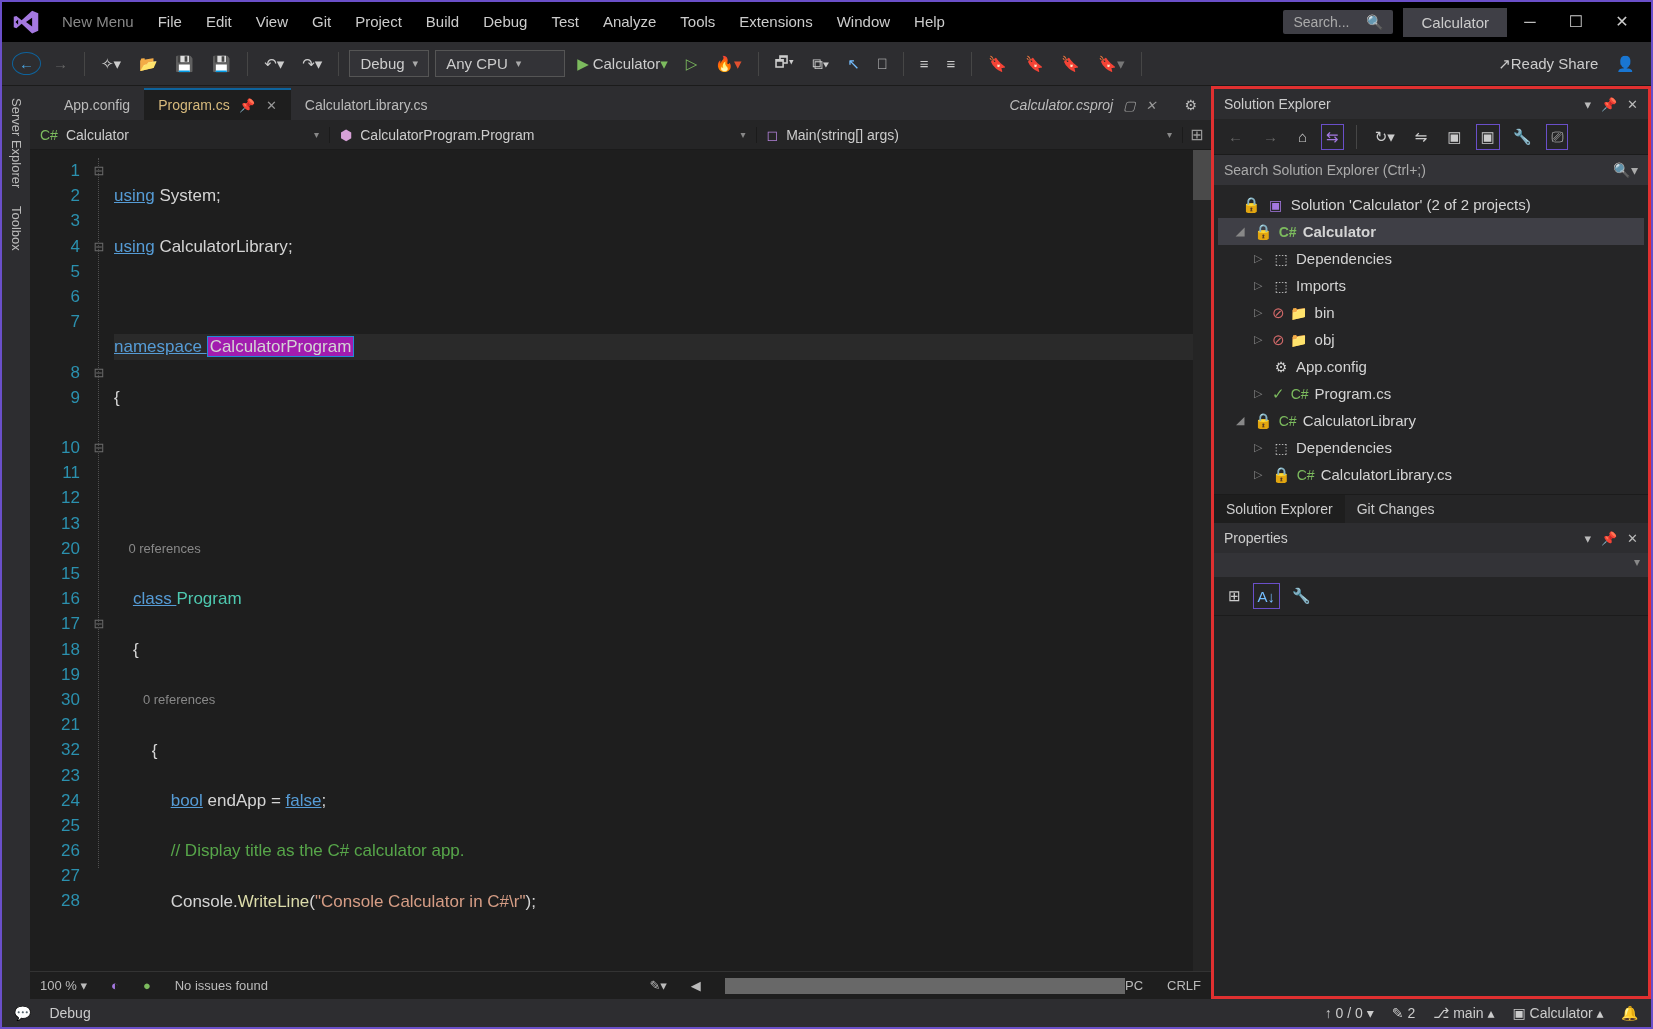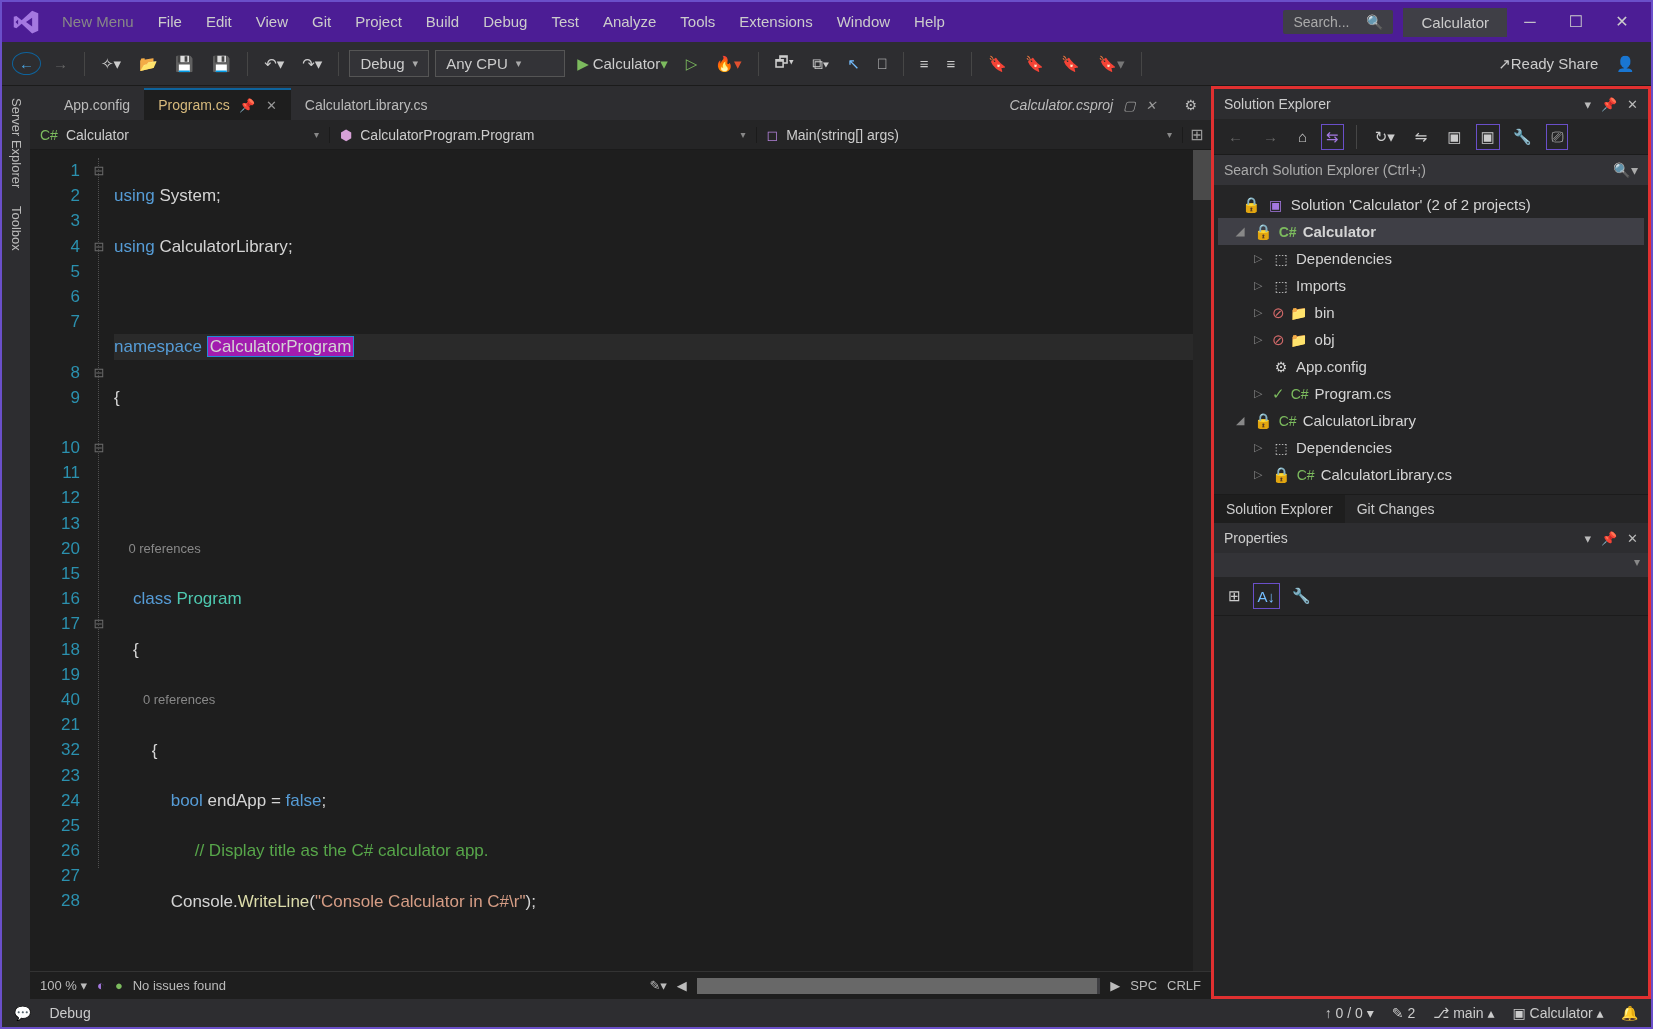--- a/index.html
+++ b/index.html
@@ -1,17 +1,17 @@
 <!DOCTYPE html>
 <html><head>
 <meta charset="utf-8">
 <style>
 * { margin:0; padding:0; box-sizing:border-box; font-family:"Segoe UI",Arial,sans-serif; }
 body { background:#1e1e1e; color:#ccc; width:1653px; height:1029px; border:2px solid #6a4fc9; overflow:hidden; position:relative; }
-.titlebar { height:40px; background:#4c1d95; display:flex; align-items:center; padding:12px 6px; }
+.titlebar { height:40px; background:#000000; display:flex; align-items:center; padding:12px 6px; }
 .vs-logo { width:28px; height:28px; margin:0 10px 0 4px; }
 .menu-item { padding:0 12px; color:#ccc; font-size:15px; line-height:40px; cursor:pointer; }
 .menu-item.dim { color:#888; }
 .title-spacer { flex:1; }
 .searchbox { background:#3f3f46; padding:4px 10px; display:flex; align-items:center; width:110px; color:#aaa; font-size:14px; border-radius:2px; }
 .app-name { background:#3f3f46; padding:6px 18px; margin-left:10px; font-size:15px; }
 .win-btn { width:46px; text-align:center; font-size:16px; color:#ccc; cursor:pointer; line-height:40px; }
 .toolbar { height:44px; background:#2d2d30; display:flex; align-items:center; padding:0 10px; gap:6px; border-bottom:1px solid #1b1b1b; }
 .tb-btn { padding:4px 6px; color:#ccc; cursor:pointer; font-size:15px; display:flex; align-items:center; }
 .tb-sep { width:1px; height:24px; background:#464646; margin:0 4px; }
@@ -32,31 +32,31 @@
 .nav-seg { flex:1; padding:0 10px; display:flex; align-items:center; gap:8px; color:#ccc; font-size:14px; border-right:1px solid #1b1b1b; }
 .nav-seg::after { content:"▾"; color:#888; font-size:10px; margin-left:auto; }
 .code-area { flex:1; display:flex; font-family:Consolas,monospace; font-size:17px; line-height:25.2px; overflow:hidden; position:relative; }
 .gutter { width:60px; text-align:right; color:#2b91af; padding:8px 10px 0 0; background:#1e1e1e; user-select:none; }
 .gutter div { height:25.2px; }
 .fold-col { width:18px; padding-top:8px; color:#6b6b6b; position:relative; }
 .fold-col .fold { height:25.2px; font-size:13px; text-align:center; cursor:pointer; }
 .fold-line { position:absolute; left:8px; top:8px; width:0; border-left:1px dotted #505050; height:710px; }
 .code { padding:8px 0 0 6px; white-space:pre; color:#d4d4d4; flex:1; position:relative; }
 .code .ln { height:25.2px; }
-.kw { color:#569cd6; }
+.kw { color:#569cd6;text-decoration:underline; }
 .type { color:#4ec9b0; }
 .str { color:#d69d85; }
-.cm { color:#57a64a;margin-left:24px; }
+.cm { color:#57a64a; }
 .mth { color:#dcdcaa; }
 .codelens { color:#888; font-size:13px; height:25.2px; padding-left:0; }
 .hl-ns { background:#a21caf; border:1px solid #2089d8; padding:0 2px; }
 .cur-line { background:#2a2a2a; }
 .scroll-mini { position:absolute; right:0; top:0; bottom:0; width:18px; background:#252525; }
 .scroll-thumb { position:absolute; right:0; top:0; width:18px; height:50px; background:#4a4a4a; }
-.ed-status { height:28px; background:#1e1e1e; border-top:1px solid #333; display:flex; align-items:center; padding:0 10px; font-size:13px; color:#bbb; gap:10px; }
+.ed-status { height:28px; background:#1e1e1e; border-top:1px solid #333; display:flex; align-items:center; padding:0 10px; font-size:13px; color:#bbb; gap:24px; }
 .ed-status .spacer { flex:1; }
 .hscroll { flex:1; height:16px; background:#3e3e42; position:relative; }
 .hscroll .th { position:absolute; left:0; width:400px; height:100%; background:#686868; }
 .right-col { width:440px; background:#252526; border:3px solid #e03030; display:flex; flex-direction:column; }
 .panel-hdr { height:30px; display:flex; align-items:center; padding:0 10px; color:#ccc; font-size:14px; background:#2d2d30; }
 .panel-hdr .sp { flex:1; }
 .panel-hdr .ic { margin-left:10px; color:#bbb; cursor:pointer; font-size:13px; }
 .panel-tb { height:36px; background:#252526; display:flex; align-items:center; padding:0 8px; gap:8px; border-bottom:1px solid #1b1b1b; }
 .panel-search { height:30px; background:#333337; display:flex; align-items:center; padding:0 10px; color:#aaa; font-size:14px; }
 .tree { padding:6px 4px; font-size:15px; color:#d4d4d4; }
@@ -200,21 +200,21 @@
         <div>10</div>
           <div>11</div>
           <div>12</div>
           <div>13</div>
           <div>20</div>
           <div>15</div>
           <div>16</div>
           <div>17</div>
           <div>18</div>
           <div>19</div>
-          <div>40</div>
+          <div>30</div>
           <div>21</div>
           <div>32</div>
           <div>23</div>
           <div>24</div>
           <div>25</div>
           <div>26</div>
           <div>27</div>
           <div>28</div>
       </div>
       <div class="fold-col">

